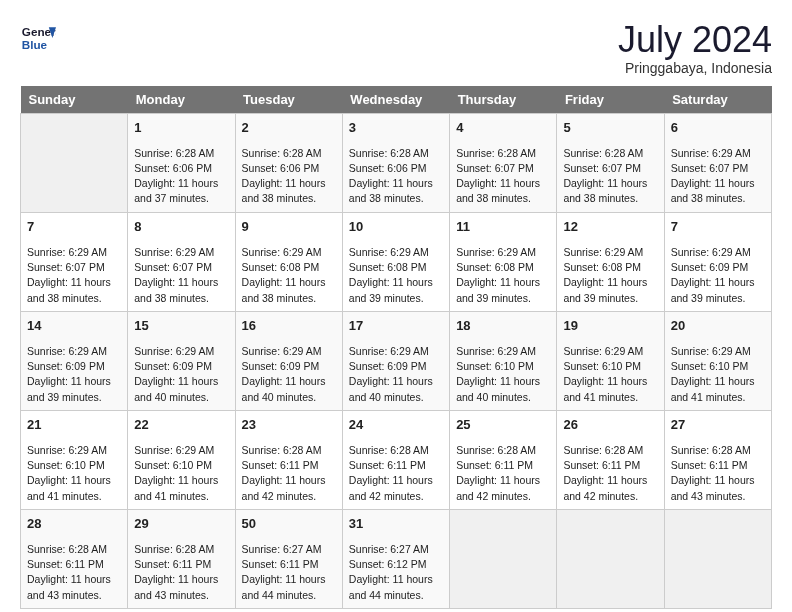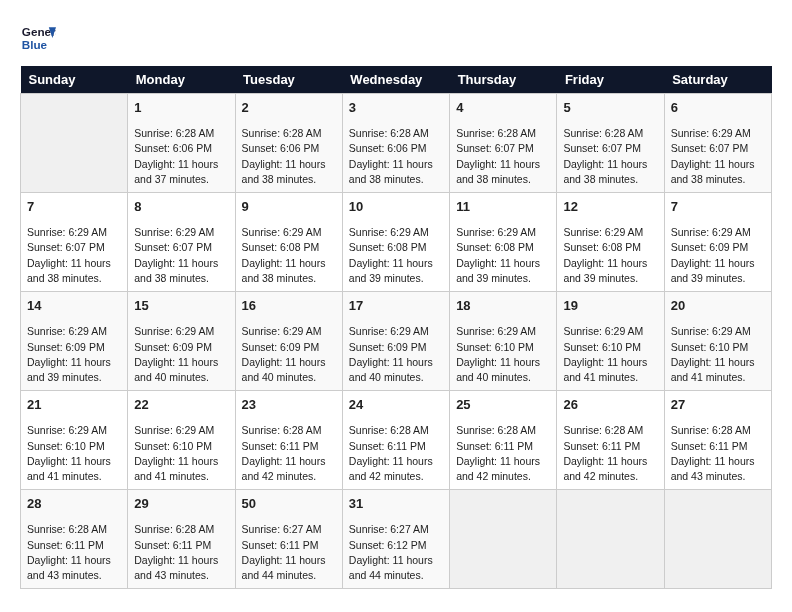--- a/index.html
+++ b/index.html
@@ -37,21 +37,21 @@
     .location {
       font-size: 14px;
       color: #333;
     }
     table {
       width: 100%;
       border-collapse: collapse;
       font-size: 11px;
     }
     th {
-      background-color: #0f172a;
+      background-color: #737373;
       color: #fff;
       padding: 6px 8px;
       text-align: left;
       font-size: 13px;
       font-weight: bold;
     }
     td {
       border: 1px solid #ccc;
       vertical-align: top;
       padding: 5px 6px;
@@ -81,20 +81,22 @@
 
 <div class="header">
   <div class="logo">
     <svg class="logo-icon" viewBox="0 0 40 40">
       <text x="2" y="18" font-size="13" font-weight="bold" fill="#1a1a2e">General</text>
       <text x="2" y="32" font-size="13" font-weight="bold" fill="#2155a3">Blue</text>
       <polygon points="32,8 40,8 36,20" fill="#2155a3"></polygon>
     </svg>
   </div>
   <div class="title-block">
+    <div class="month-title">July 2024</div>
+    <div class="location">Pringgabaya, Indonesia</div>
   </div>
 </div>
 
 <table>
   <thead>
     <tr>
     <th>Sunday</th>
         <th>Monday</th>
         <th>Tuesday</th>
         <th>Wednesday</th>

